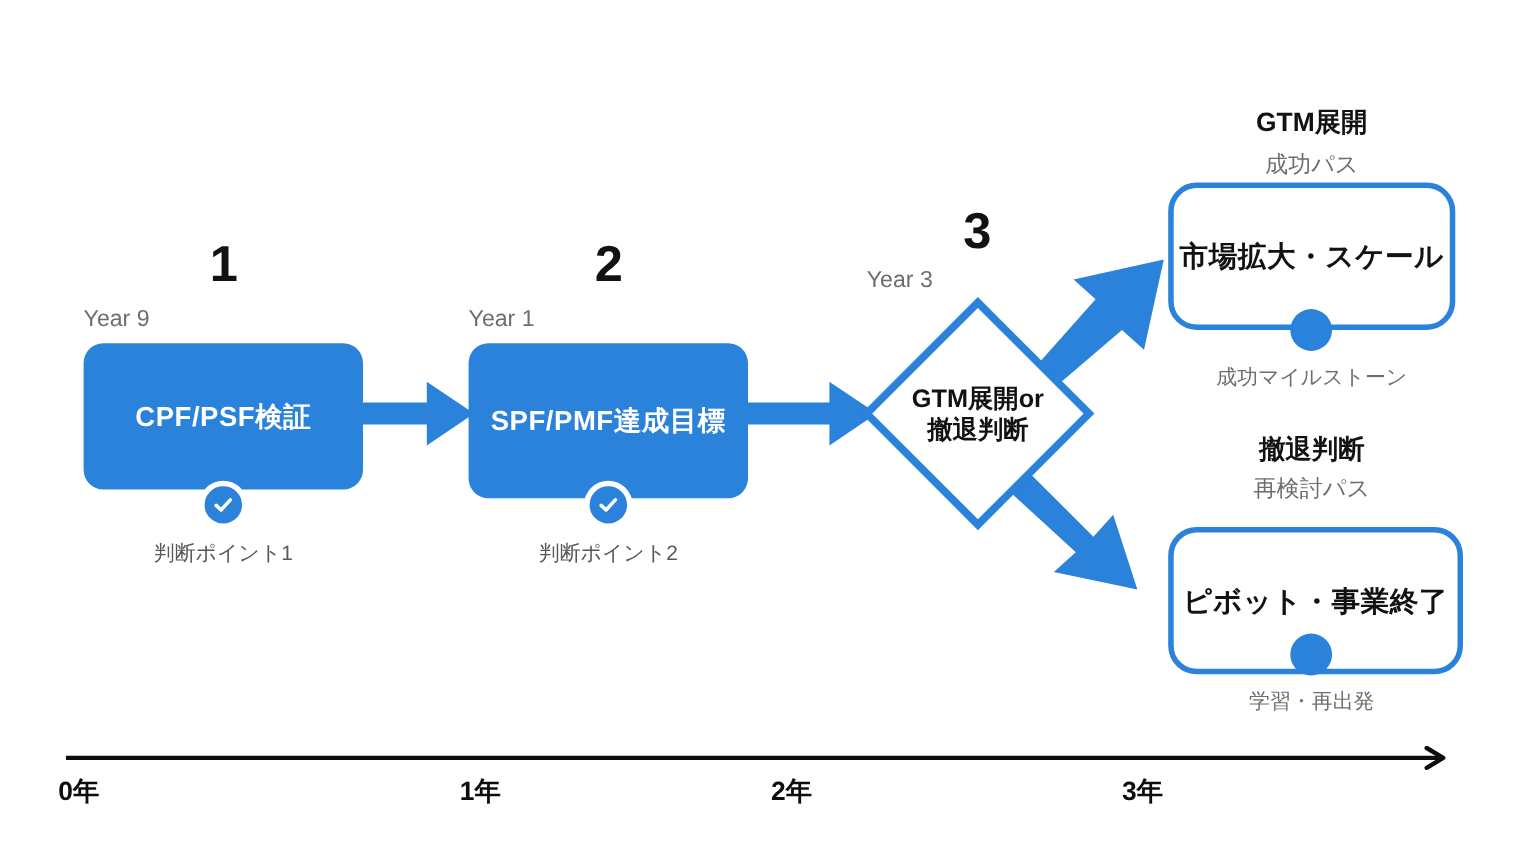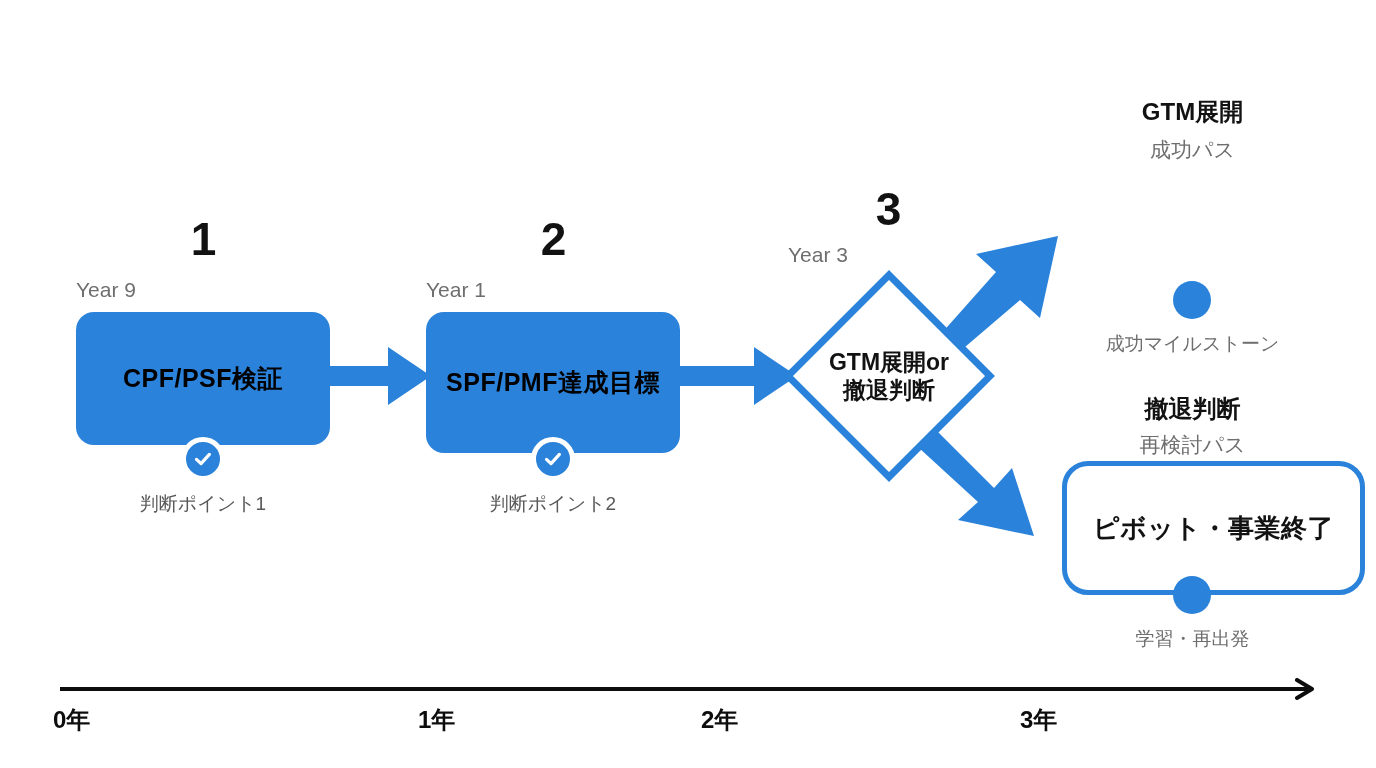--- a/index.html
+++ b/index.html
@@ -40,21 +40,21 @@
   
   .phase-box {
     background: #2a82da;
     border-radius: 18px;
     display: flex;
     align-items: center;
     justify-content: center;
     box-sizing: border-box;
   }
   .phase-box-label {
-    color: #000000;
+    color: #ffffff;
     font-size: 25px;
     font-weight: bold;
     text-align: center;
     letter-spacing: 0.5px;
   }
 
   
   .check-badge {
     width: 44px;
     height: 44px;
@@ -224,28 +224,31 @@
     </svg>
     <div class="diamond-label">
       <span>GTM展開or</span>
       <span>撤退判断</span>
     </div>
   </div>
 
   <div class="abs outcome-sub" style="left:1062px; top:139px; width:261px;">成功パス</div>
   <div class="abs outcome-title" style="left:1062px; top:100px; width:261px;">GTM展開</div>
 
+  <div class="abs outcome-box" style="left:1062px; top:166px; width:261px; height:134px;">
+    <span class="outcome-box-label">市場拡大・スケール</span>
+  </div>
 
   <div class="abs dot-badge" style="left:1173px; top:281px;"></div>
   <div class="abs dot-caption" style="left:1062px; top:334px; width:261px;">成功マイルストーン</div>
 
   <div class="abs outcome-title" style="left:1062px; top:397px; width:261px;">撤退判断</div>
   <div class="abs outcome-sub" style="left:1062px; top:434px; width:261px;">再検討パス</div>
 
-  <div class="abs outcome-box" style="left:1062px; top:461px; width:303px; height:134px;">
+  <div class="abs outcome-box" style="left:1062px; top:479px; width:268px; height:134px;">
     <span class="outcome-box-label">ピボット・事業終了</span>
   </div>
 
   <div class="abs dot-badge" style="left:1173px; top:576px;"></div>
   <div class="abs dot-caption" style="left:1062px; top:629px; width:261px;">学習・再出発</div>
 
   <div class="abs axis" style="left:60px; top:678px;">
     <svg width="1258" height="24" viewBox="0 0 1258 24" aria-hidden="true">
       <line x1="0" y1="11" x2="1248" y2="11" stroke="#0d0d0d" stroke-width="4"></line>
       <polyline points="1237,2 1252,11 1237,20" fill="none" stroke="#0d0d0d" stroke-width="4" stroke-linecap="round" stroke-linejoin="round"></polyline>

